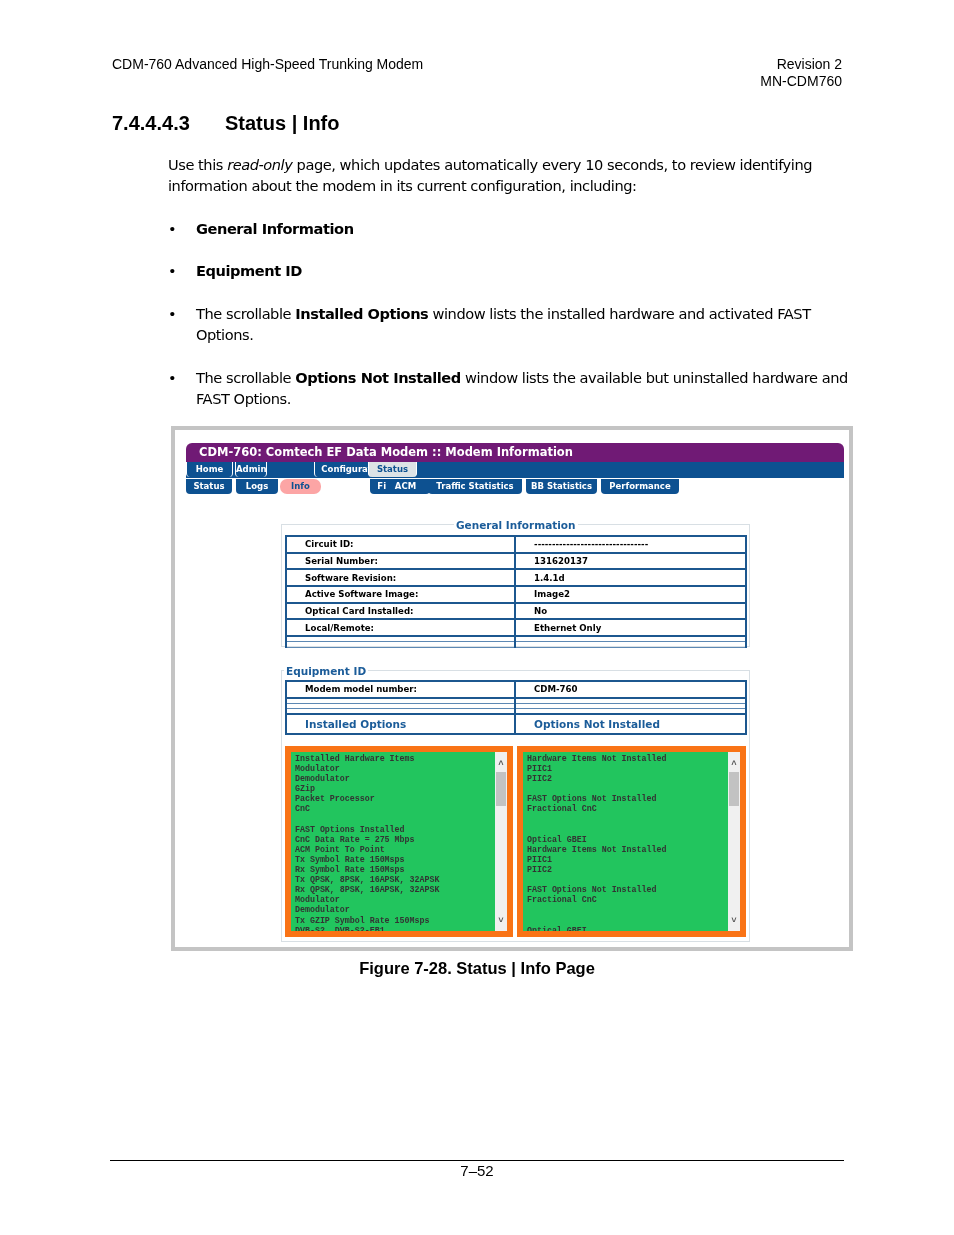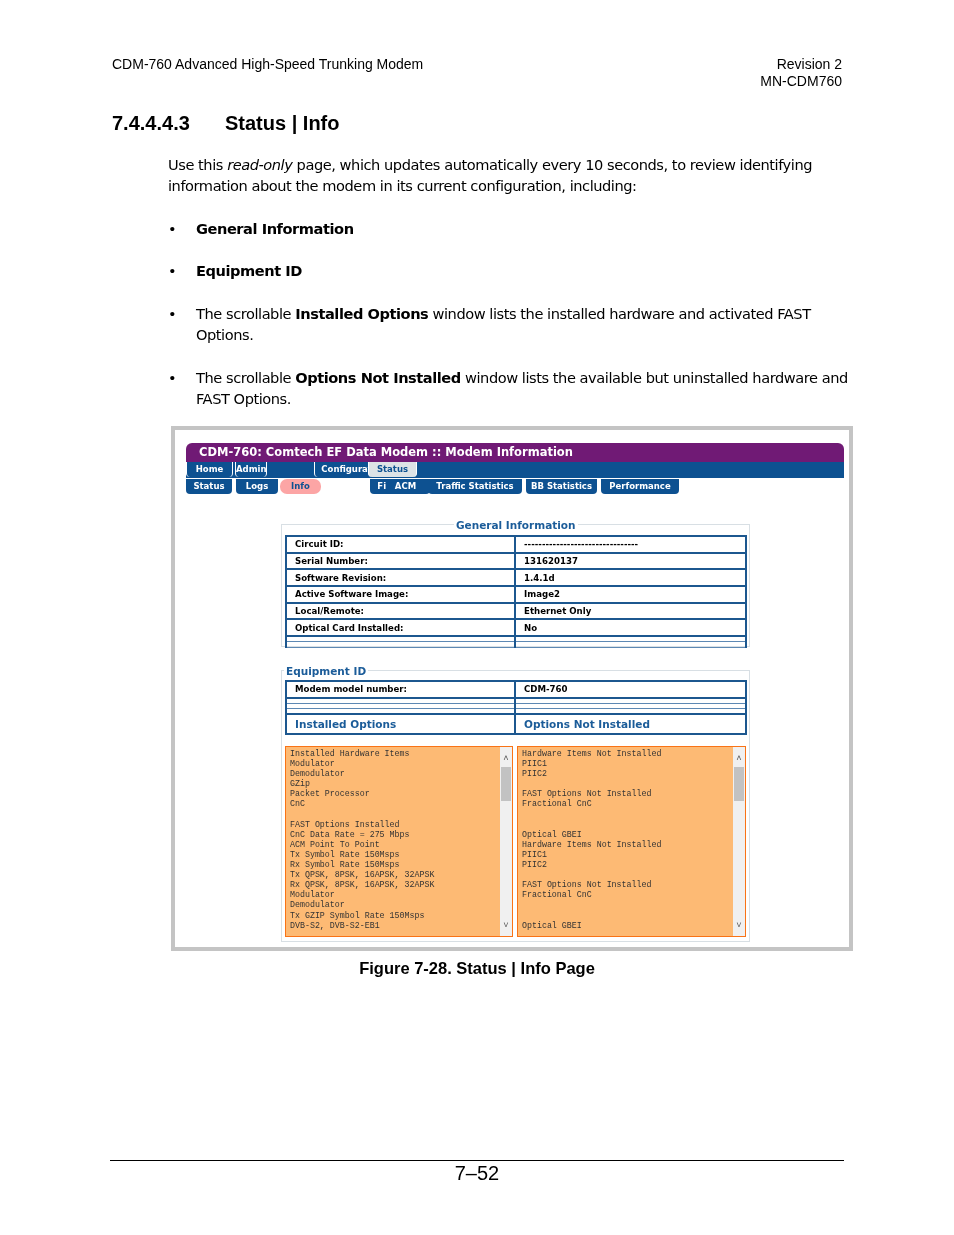--- a/index.html
+++ b/index.html
@@ -26,31 +26,31 @@
   .topnav { position: absolute; left: 3px; top: 24px; width: 658px; height: 16px; background: #0d5191; }
   .tab { position: absolute; height: 15px; background: #0d5191; color: #fff; font-size: 8.5px; font-weight: bold; line-height: 15px; text-align: center; border-radius: 0 0 4px 4px; border-left: 1px solid #fff; border-right: 1px solid #fff; }
   .tab.active { background: #dde3e6; color: #0d5191; }
   .subnav { position: absolute; left: 0; top: 40px; height: 18px; }
   .subtab { position: absolute; top: 1px; height: 15px; background: #0d5191; color: #fff; font-size: 8.5px; font-weight: bold; line-height: 15px; text-align: center; border-radius: 0 0 4px 4px; }
   .subtab.active { background: #fca5a5; color: #0d5191; border-radius: 7px; }
 
   .panel { position: absolute; border: 1px solid #d8dfe4; }
   .legend { position: absolute; background: #fff; color: #1b5c99; font-weight: bold; font-size: 10.5px; padding: 0 2px; line-height: 12px; }
   table.grid { position: absolute; border-collapse: collapse; font-size: 8.6px; font-weight: bold; }
-  table.grid td { border: 2px solid #1c578f; height: 16.7px; padding: 0 8px; vertical-align: middle; }
+  table.grid td { border: 2px solid #1c578f; height: 16.7px; padding: 0 18px; vertical-align: middle; }
   table.grid tr.empty td { height: 5.5px; border-width: 1px 2px; border-color: #5d88b3 #1c578f; padding: 0; }
-  .listbox { position: absolute; border: 1px solid #f97316; background: #fdba74; overflow: hidden; font-family: "Liberation Mono", monospace; font-size: 8.3px; line-height: 10.1px; color: #333; padding: 2px 0 0 4px; }
+  .listbox { position: absolute; border: 6px solid #f97316; background: #22c55e; overflow: hidden; font-family: "Liberation Mono", monospace; font-size: 8.3px; line-height: 10.1px; color: #333; padding: 2px 0 0 4px; font-weight: bold; }
   .listbox .line { white-space: pre; height: 10.1px; }
   .scrollbar { position: absolute; right: 0; top: 0; width: 12px; height: 100%; background: #f0f0f0; }
   .scrollbar .thumb { position: absolute; left: 1px; width: 10px; background: #c2c2c2; }
   .scrollbar .arr { position: absolute; left: 0; width: 12px; height: 12px; font-size: 9px; line-height: 12px; text-align: center; color: #555; }
 
   .caption { position: absolute; top: 959px; left: 0; width: 954px; text-align: center; font-size: 16.5px; font-weight: bold; }
   .footer-line { position: absolute; top: 1160px; left: 110px; width: 734px; height: 1px; background: #000; }
-  .page-num { position: absolute; top: 1162px; left: 0; width: 954px; text-align: center; font-size: 20px; }
+  .page-num { position: absolute; top: 1162px; left: 0; width: 954px; text-align: center; font-size: 15px; }
 </style>
 </head>
 <body>
 
 <div class="hdr">
   <div class="l">
     <div>CDM-760 Advanced High-Speed Trunking Modem</div>
   </div>
   <div class="r">
     <div>Revision 2</div>
@@ -111,26 +111,26 @@
             </tr>
         <tr>
               <td>Software Revision:</td>
               <td>1.4.1d</td>
             </tr>
         <tr>
               <td>Active Software Image:</td>
               <td>Image2</td>
             </tr>
         <tr>
+              <td>Optical Card Installed:</td>
+              <td>No</td>
+            </tr>
+        <tr>
               <td>Local/Remote:</td>
               <td>Ethernet Only</td>
-            </tr>
-        <tr>
-              <td>Optical Card Installed:</td>
-              <td>No</td>
             </tr>
         <tr class="empty">
               <td></td>
               <td></td>
             </tr>
         <tr class="empty">
               <td></td>
               <td></td>
             </tr>
       </tbody>

